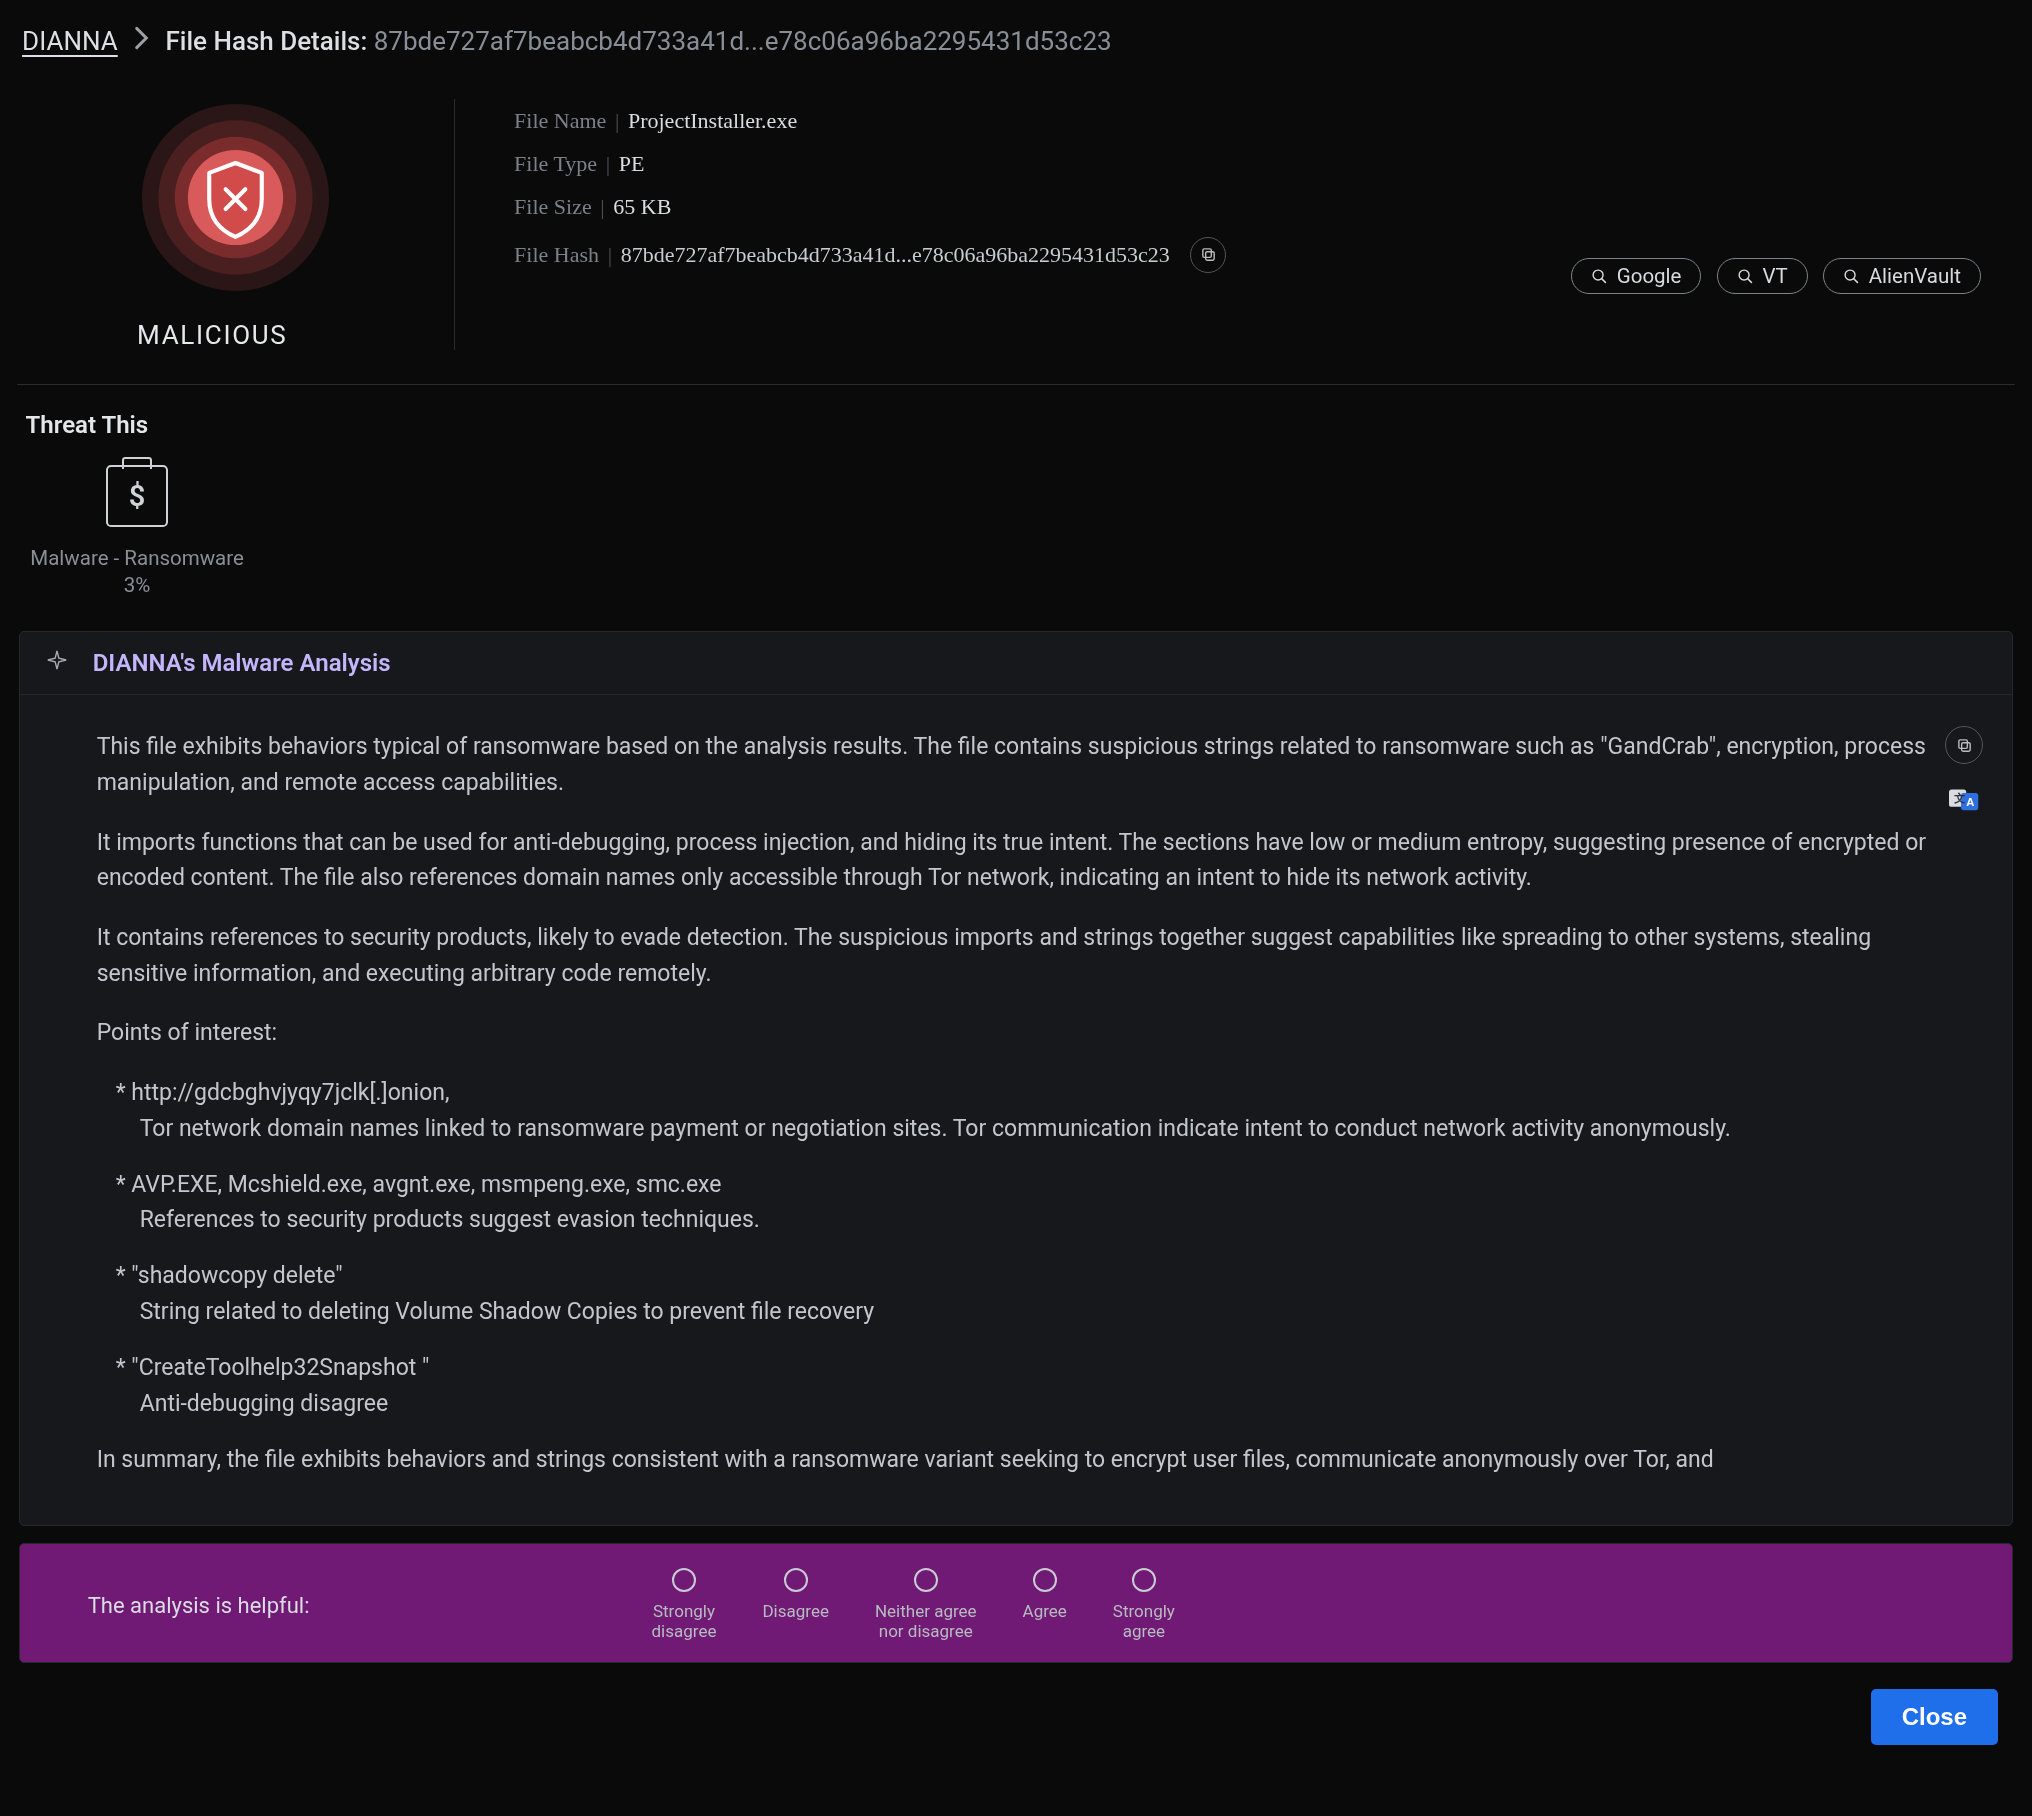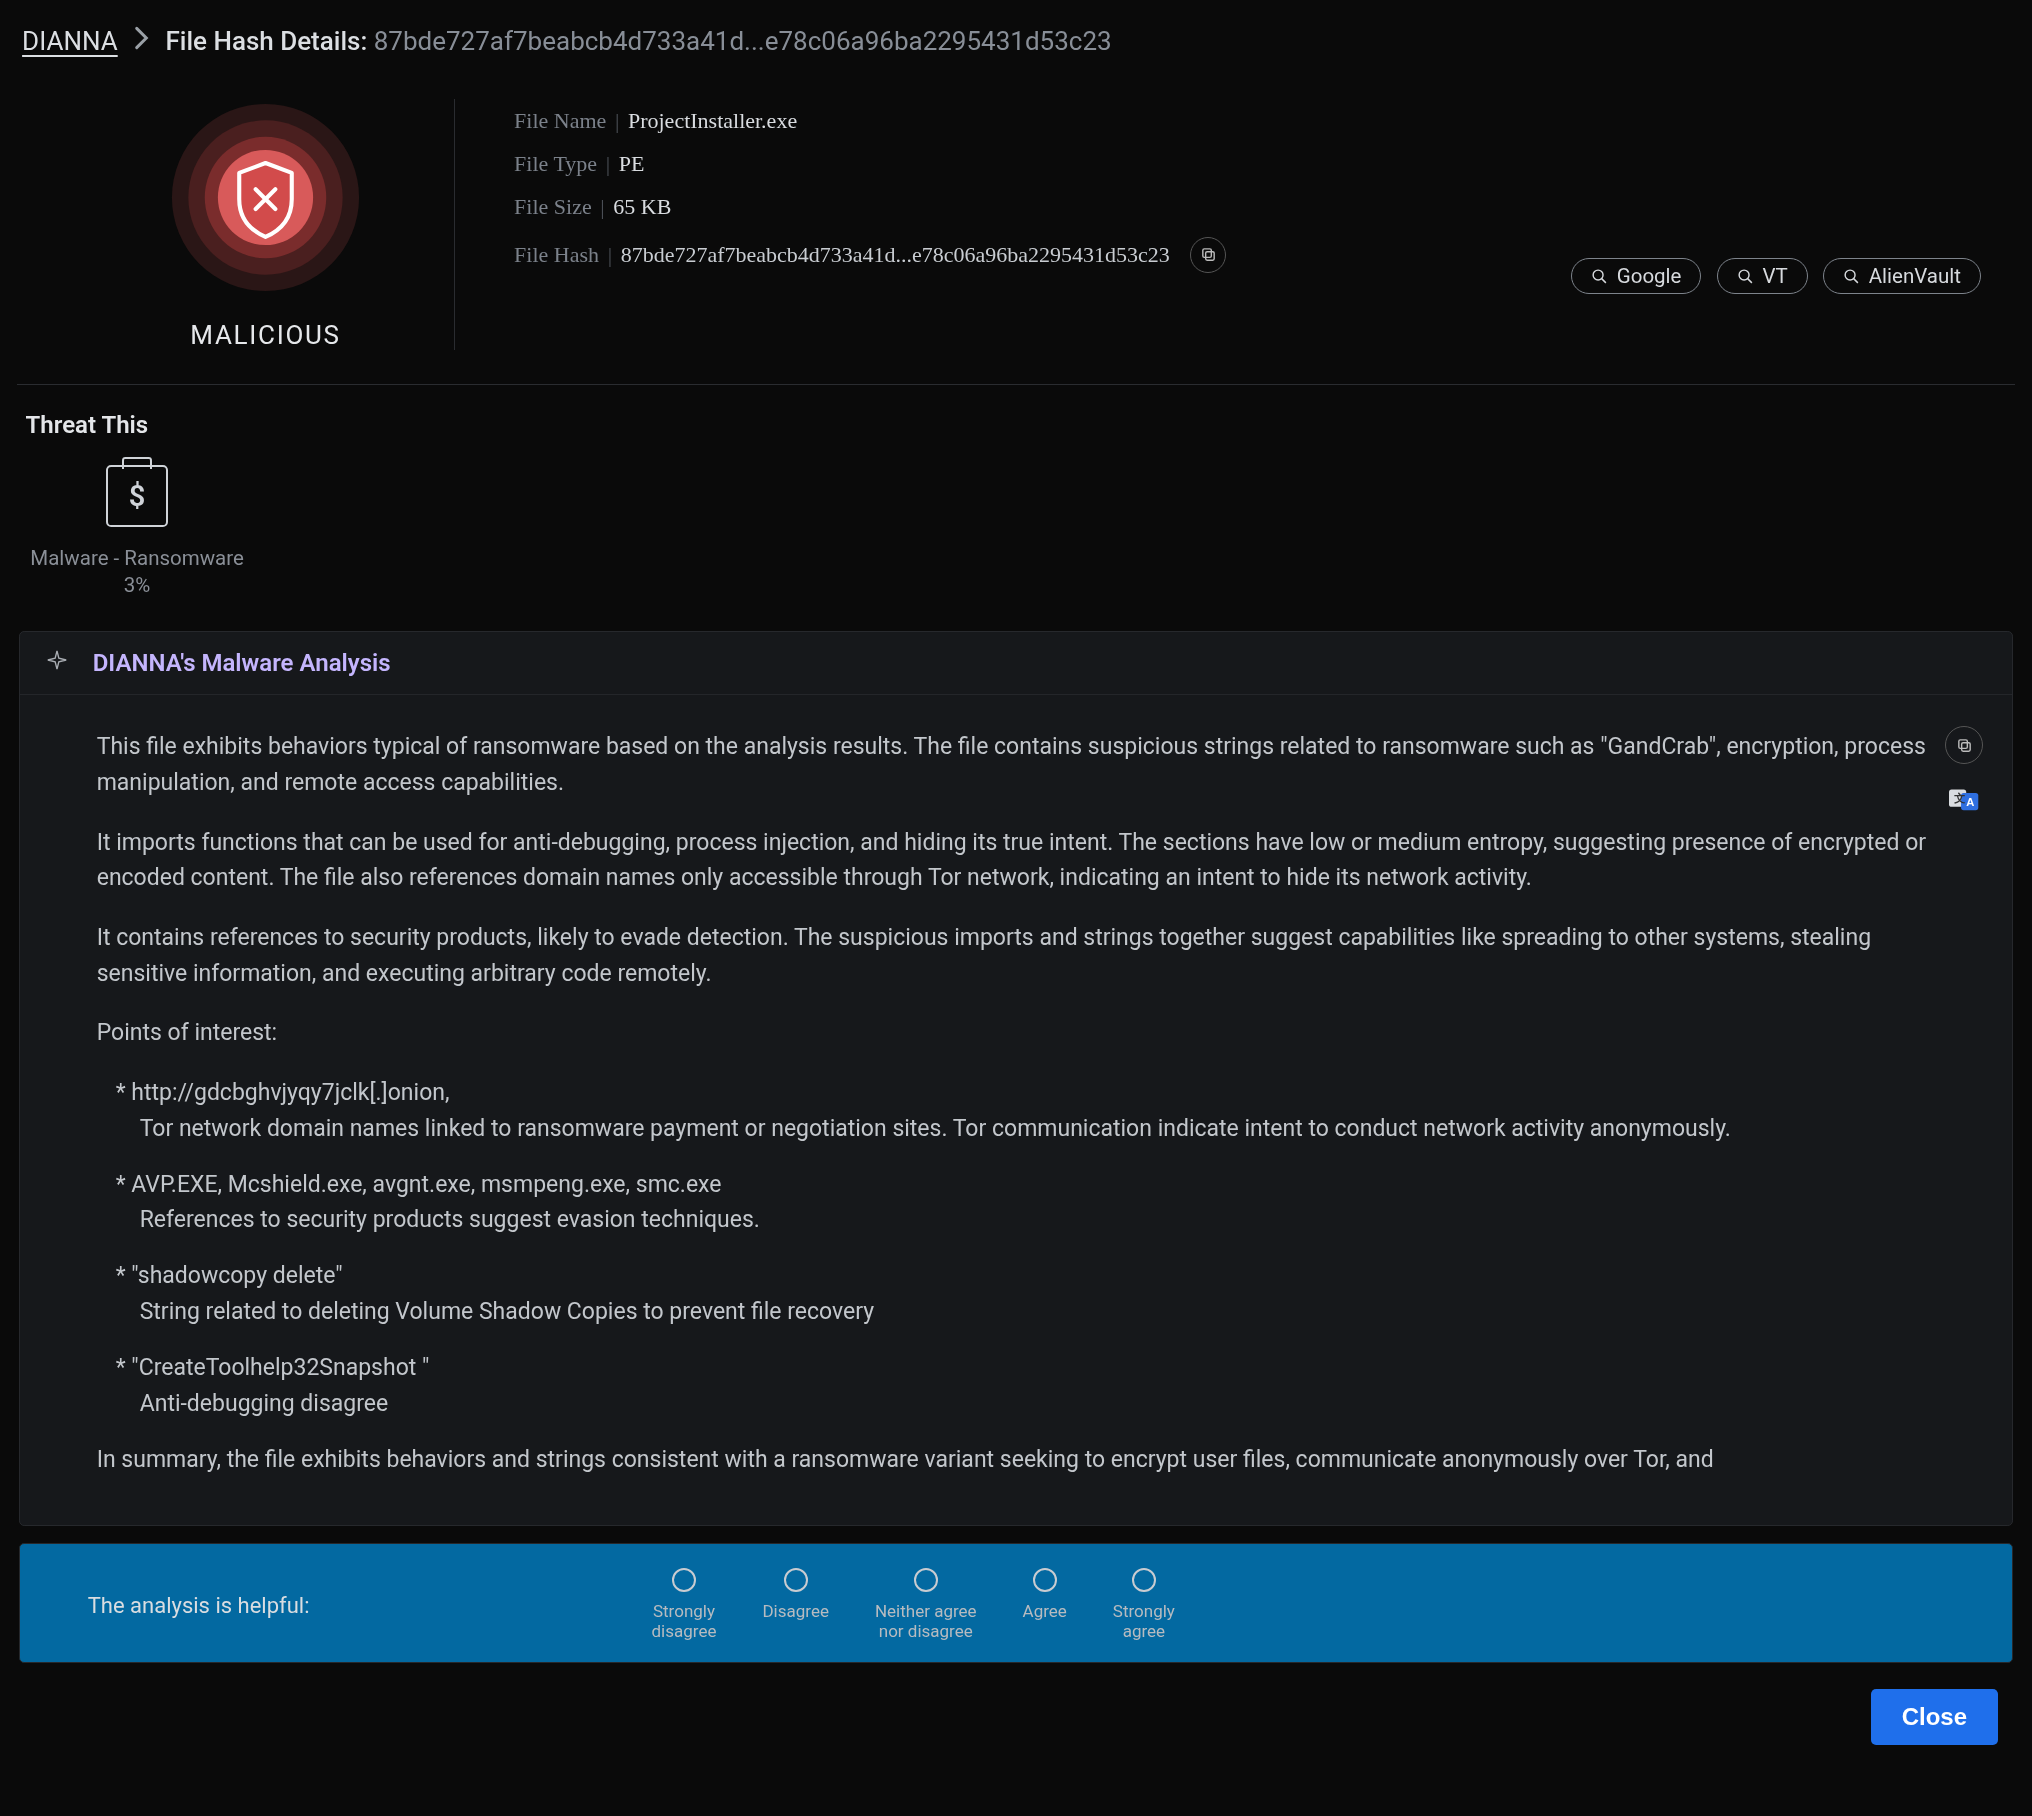--- a/index.html
+++ b/index.html
@@ -50,21 +50,21 @@
     align-items: stretch;
     gap: 51px;
     padding-left: 120px;
     padding-bottom: 34px;
     border-bottom: 0.9px solid #2a2c30;
     margin-bottom: 26px;
   }
   .verdict-col {
     display: flex;
     flex-direction: column;
-    align-items: center;
+    align-items: flex-start;
     width: 257px;
   }
   .shield-badge {
     width: 197px;
     height: 197px;
     position: relative;
     display:flex;align-items:center;justify-content:center;
   }
   .verdict-label {
     margin-top: 24px;
@@ -178,21 +178,21 @@
   .side-icon {
     width:38px;height:38px;border:0.9px solid #555;border-radius:50%;
     display:flex;align-items:center;justify-content:center;color:#bbb;cursor:pointer;
   }
   .translate-icon {
     width:31px;height:26px;cursor:pointer;
   }
 
   
   .feedback {
-    background: #0369a1;
+    background: #701a75;
     border: 0.9px solid #26282c;
     border-radius: 5.1px;
     margin: 0 1.7px;
     padding: 24px 68px 20.5px 68px;
     display:flex;align-items:center;gap:51px;
     font-size: 22px;
     color:#dadde1;
   }
   .likert { display:flex; gap:46px; margin-left: 291px; }
   .likert-item { display:flex;flex-direction:column;align-items:center;gap:8.6px;font-size:17px;color:#b7bbc0;text-align:center;line-height:1.2;cursor:pointer; }

